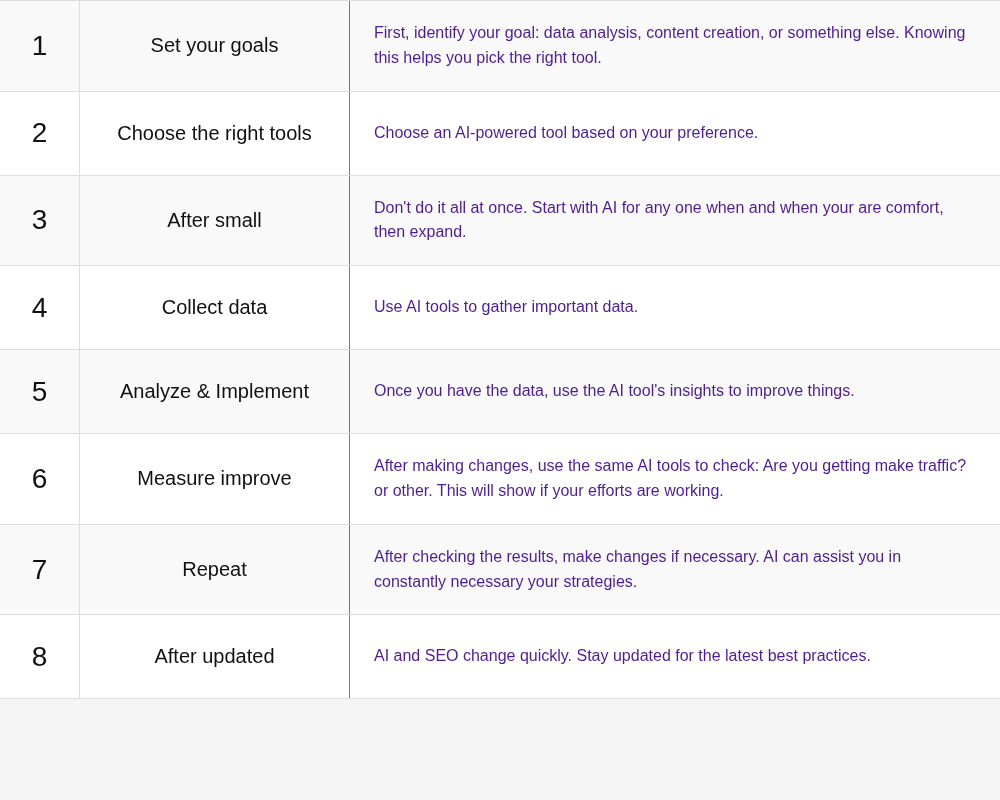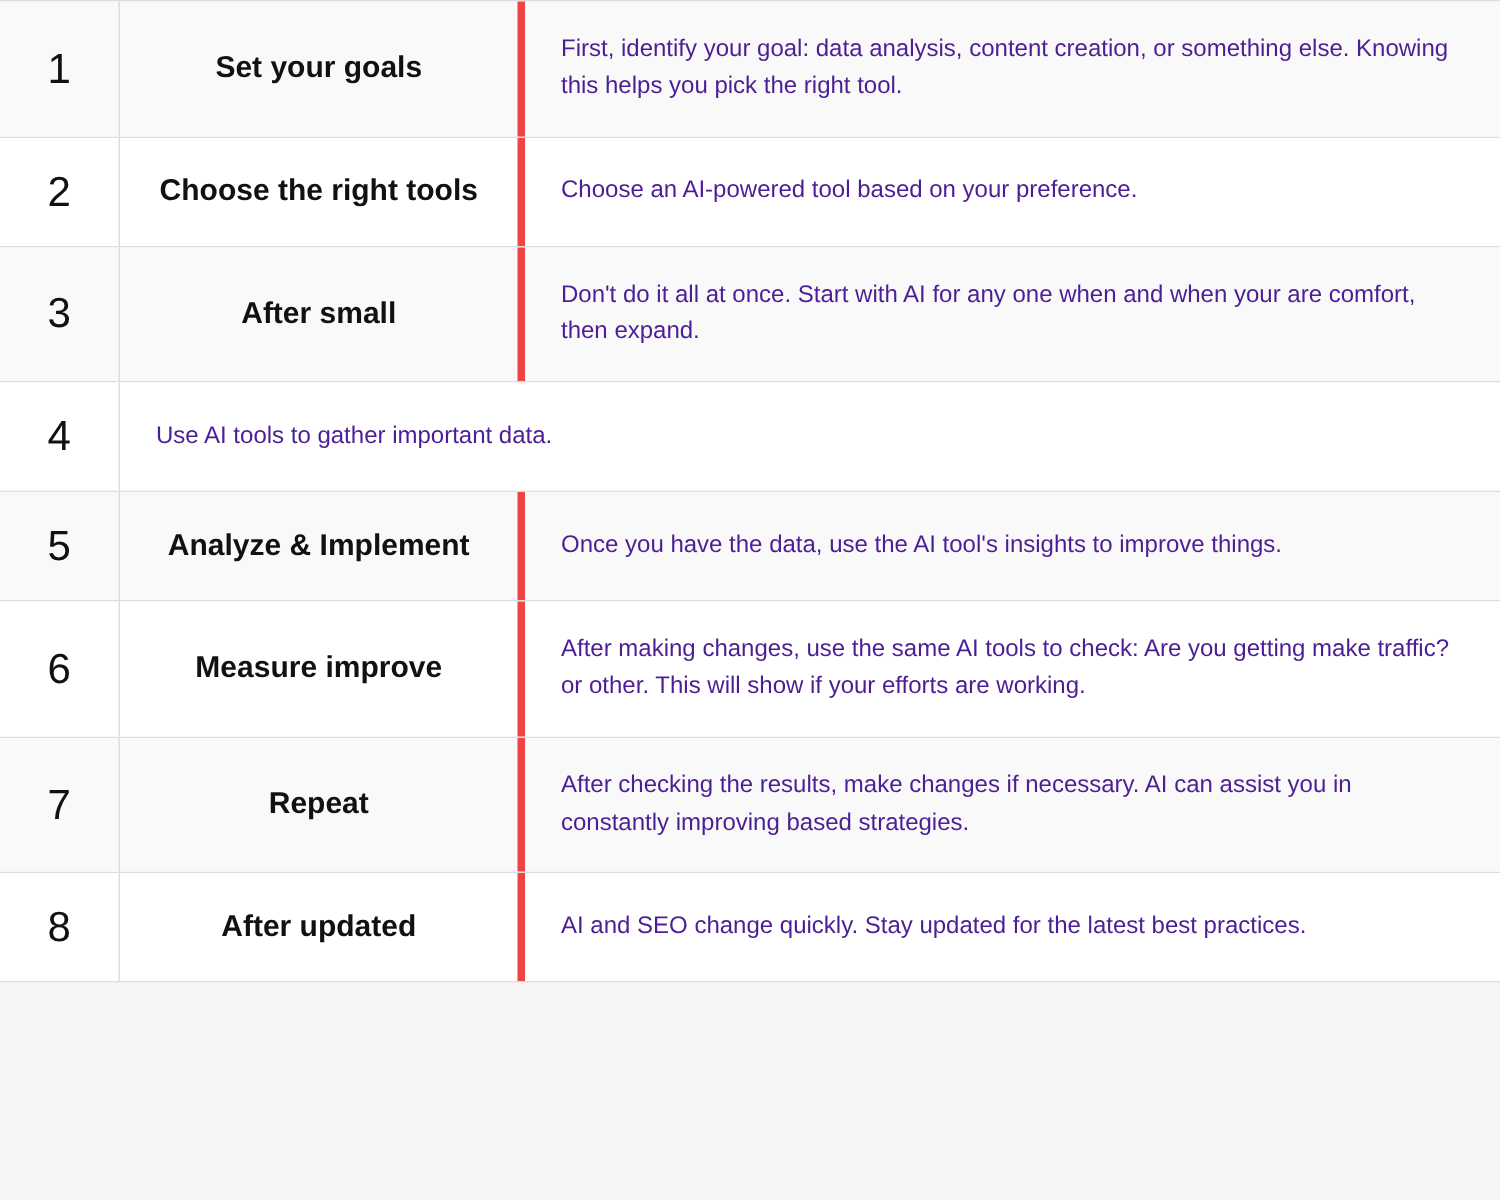--- a/index.html
+++ b/index.html
@@ -47,24 +47,24 @@
     }
 
     .col-title {
       width: 270px;
       min-width: 270px;
       display: flex;
       align-items: center;
       justify-content: center;
       text-align: center;
       font-size: 20px;
-      font-weight: 700;
+      font-weight: 400;
       color: #111;
-      border-right: 5px solid #ef4444;
-      padding: 3px 16px;
+      border-right: 1px solid #ef4444;
+      padding: 30px 16px;
       background: #f9f9f9;
     }
 
     .col-desc {
       flex: 1;
       display: flex;
       align-items: center;
       font-size: 16px;
       color: #4c1d95;
       padding: 20px 24px;
@@ -110,35 +110,36 @@
       <div class="col-title">Choose the right tools</div>
       <div class="col-desc">Choose an AI-powered tool based on your preference.</div>
     </div>
     <div class="table-row">
       <div class="col-number">3</div>
       <div class="col-title">After small</div>
       <div class="col-desc">Don't do it all at once. Start with AI for any one when and when your are comfort, then expand.</div>
     </div>
     <div class="table-row">
       <div class="col-number">4</div>
+      <div class="col-title">Collect data</div>
       <div class="col-desc">Use AI tools to gather important data.</div>
     </div>
     <div class="table-row">
       <div class="col-number">5</div>
       <div class="col-title">Analyze &amp; Implement</div>
       <div class="col-desc">Once you have the data, use the AI tool's insights to improve things.</div>
     </div>
     <div class="table-row">
       <div class="col-number">6</div>
       <div class="col-title">Measure improve</div>
       <div class="col-desc">After making changes, use the same AI tools to check: Are you getting make traffic? or other. This will show if your efforts are working.</div>
     </div>
     <div class="table-row">
       <div class="col-number">7</div>
       <div class="col-title">Repeat</div>
-      <div class="col-desc">After checking the results, make changes if necessary. AI can assist you in constantly improving based strategies.</div>
+      <div class="col-desc">After checking the results, make changes if necessary. AI can assist you in constantly necessary your strategies.</div>
     </div>
     <div class="table-row">
       <div class="col-number">8</div>
       <div class="col-title">After updated</div>
       <div class="col-desc">AI and SEO change quickly. Stay updated for the latest best practices.</div>
     </div>
   </div>
 
 </body></html>

